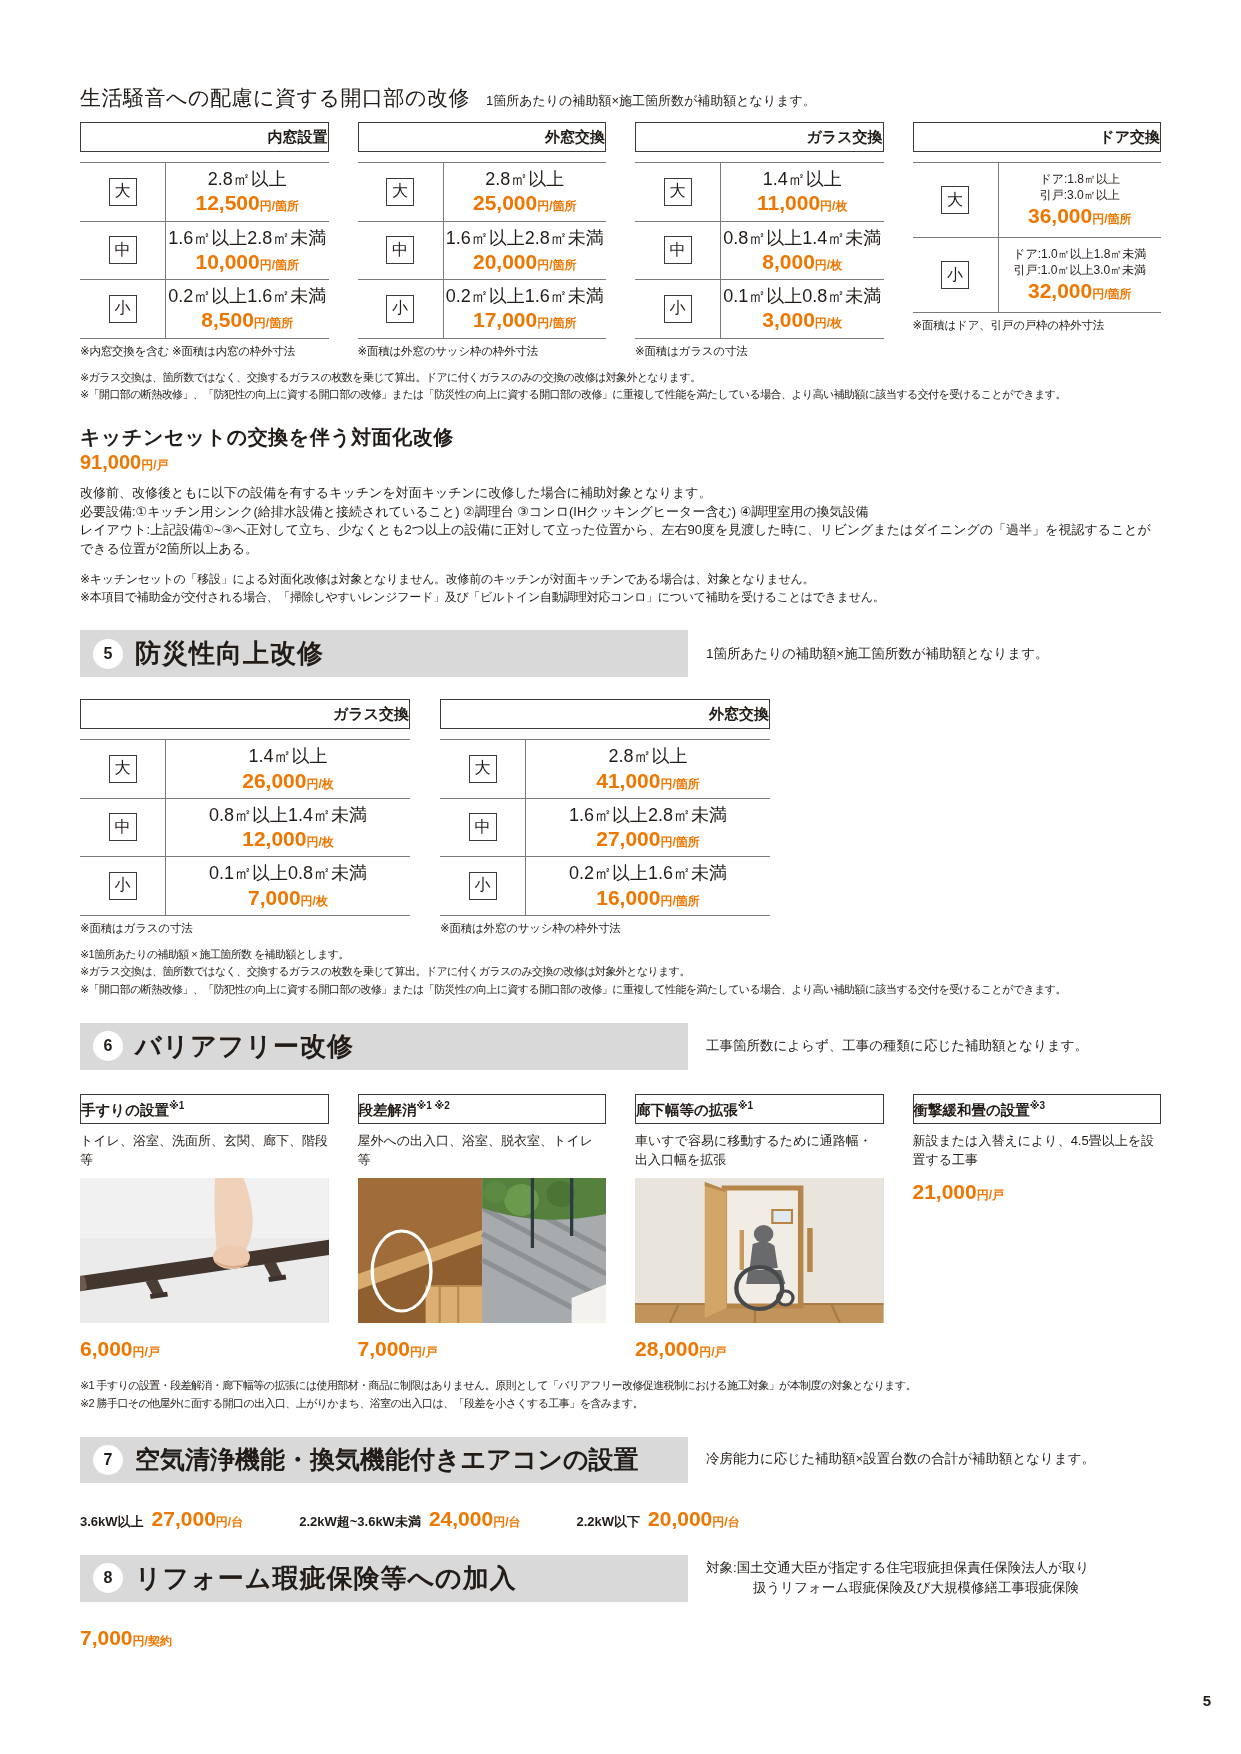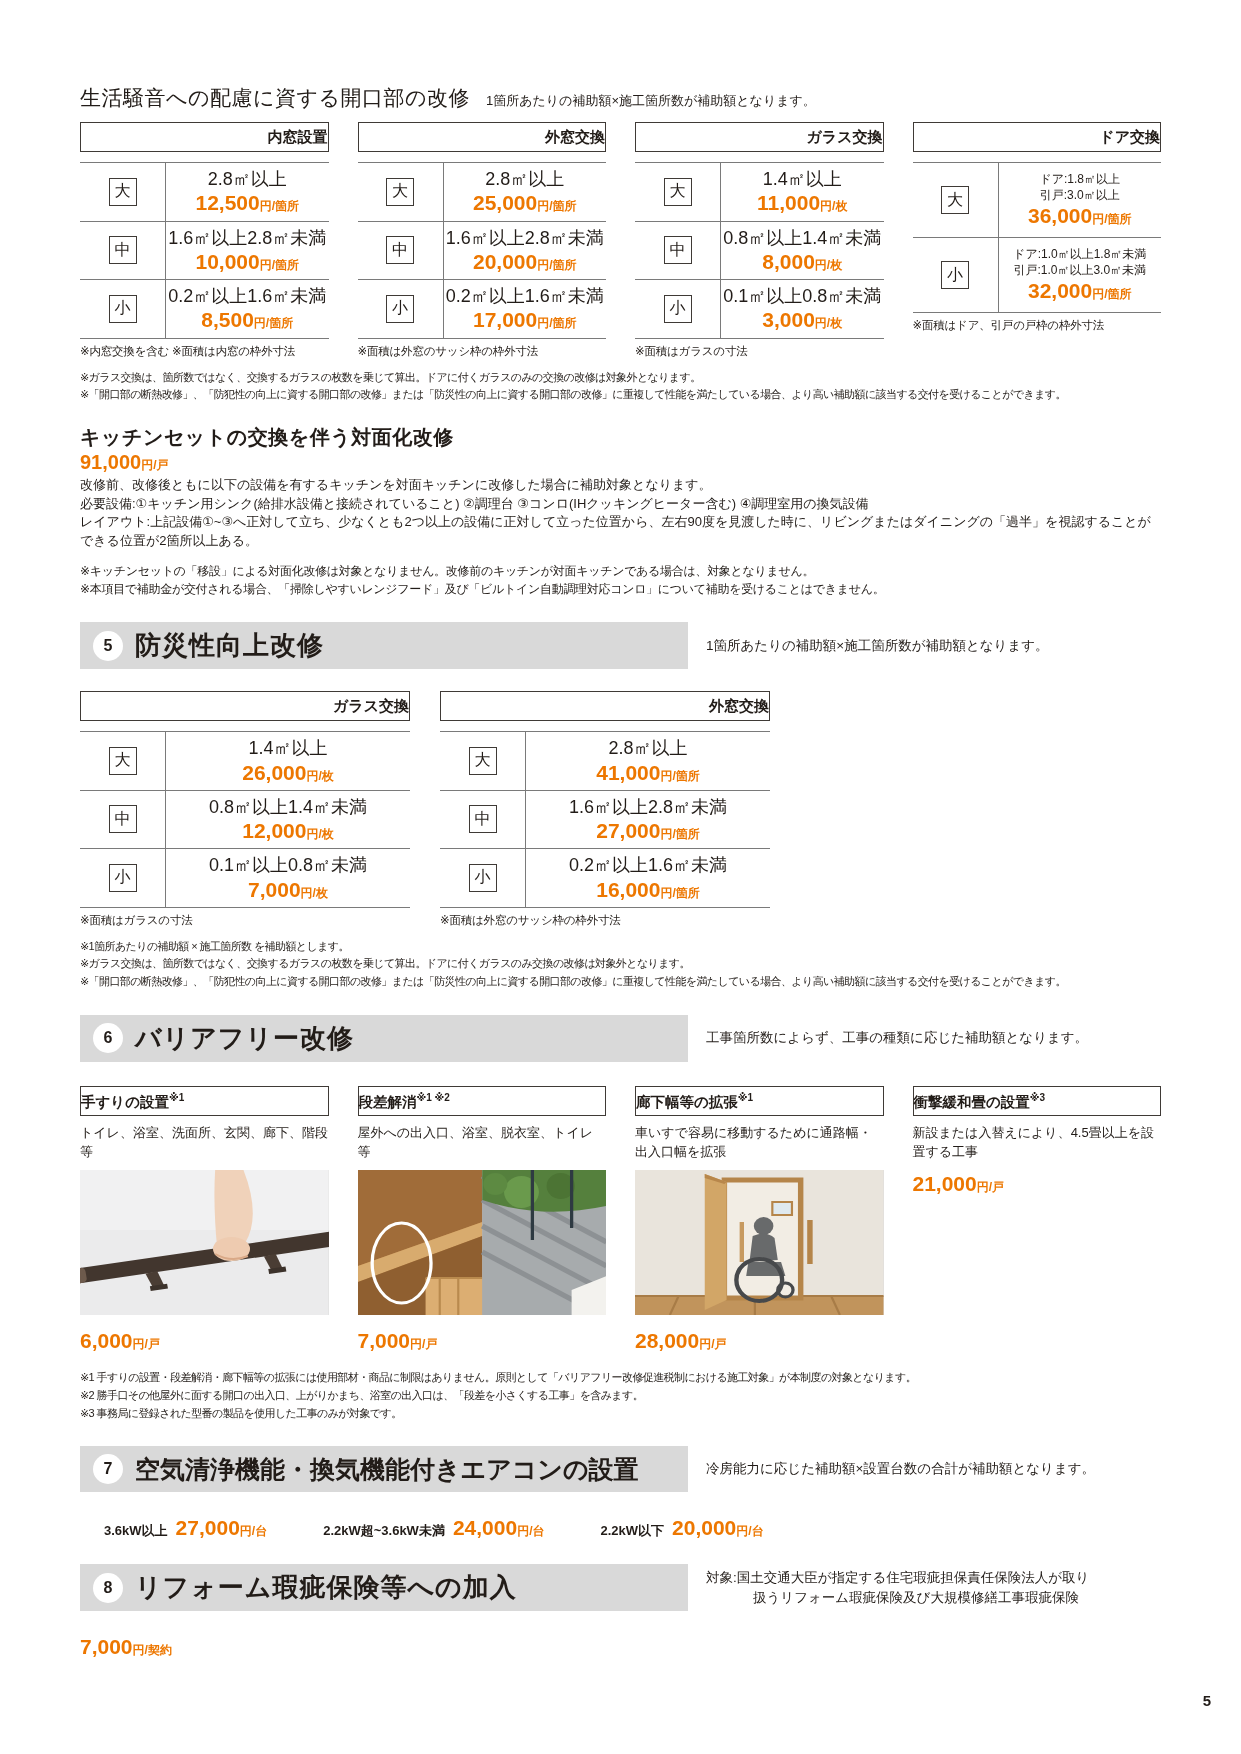--- a/index.html
+++ b/index.html
@@ -34,21 +34,21 @@
   .price-unit { color:var(--orange); font-weight:bold; font-size:12px; }
   .t-fn { font-size:11.5px; letter-spacing:-.2px; margin-top:5px; }
 
   .fn-block { margin-top:10px; font-size:11px; letter-spacing:-.6px; line-height:1.6; }
 
   
   .kitchen { margin-top:20px; }
   .k-title { font-size:20px; font-weight:bold; letter-spacing:.5px; }
   .k-price { margin-top:0; }
   .k-price .price-num { font-size:20px; }
-  .k-body { margin-top:2px; font-size:13px; line-height:1.45; }
+  .k-body { margin-top:10px; font-size:13px; line-height:1.45; }
   .k-fns { margin-top:11px; font-size:12px; letter-spacing:-.3px; line-height:1.5; }
 
   
   .sec-row { display:flex; align-items:center; margin-top:24px; }
   .sec-band { width:608px; min-height:46px; background:#d9d9d9; display:flex; align-items:center; padding:6px 0 6px 13px; }
   .sec-num { width:30px; height:30px; border-radius:50%; background:#fff; display:flex; align-items:center; justify-content:center; font-size:16px; font-weight:bold; flex:0 0 30px; }
   .sec-title { font-size:26px; font-weight:bold; margin-left:12px; letter-spacing:1px; white-space:nowrap; }
   .sec-title.small { font-size:25px; letter-spacing:0; }
   .sec-note { margin-left:18px; font-size:13.5px; line-height:1.5; }
 
@@ -58,21 +58,21 @@
   .bf-hd { border:1px solid var(--frame); font-weight:bold; font-size:14.5px; text-align:left; padding:5px 0 4px; }
   .bf-sup { font-size:10px; vertical-align:super; }
   .bf-desc { margin-top:8px; font-size:13px; line-height:1.45; min-height:40px; }
   .bf-img { margin-top:6px; height:145px; overflow:hidden; background:#ddd; }
   .bf-img svg { display:block; width:100%; height:100%; }
   .bf-price { margin-top:14px; }
   .bf-price.inline { margin-top:8px; }
   .fn-block.bf { margin-top:16px; }
 
   
-  .ac-prices { display:flex; gap:56px; margin-top:24px; align-items:baseline;margin-left:24px; }
+  .ac-prices { display:flex; gap:56px; margin-top:24px; align-items:baseline; }
   .ac-item { display:flex; align-items:baseline; gap:8px; }
   .ac-label { font-size:13px; font-weight:bold; }
 
   .s8-price { margin-top:24px; }
   .s8-line2 { padding-left:47px; }
 
   .page-num { position:absolute; top:1692px; right:30px; font-size:15px; font-weight:bold; }
 </style>
 </head>
 <body>
@@ -413,21 +413,20 @@
       <div class="bf-hd"><span>衝撃緩和畳の設置</span><span class="bf-sup">※3</span></div>
       <div class="bf-desc">新設または入替えにより、4.5畳以上を設置する工事</div>
       <div class="bf-price inline"><span class="price-num">21,000</span><span class="price-unit">円/戸</span></div>
     </div>
 
   </div>
 
   <div class="fn-block bf">
     <div>※1 手すりの設置・段差解消・廊下幅等の拡張には使用部材・商品に制限はありません。原則として「バリアフリー改修促進税制における施工対象」が本制度の対象となります。</div>
     <div>※2 勝手口その他屋外に面する開口の出入口、上がりかまち、浴室の出入口は、「段差を小さくする工事」を含みます。</div>
-    <div>※3 事務局に登録された型番の製品を使用した工事のみが対象です。</div>
   </div>
 
   <div class="sec-row">
     <div class="sec-band">
       <div class="sec-num">7</div>
       <div class="sec-title small">空気清浄機能・換気機能付きエアコンの設置</div>
     </div>
     <div class="sec-note">冷房能力に応じた補助額×設置台数の合計が補助額となります。</div>
   </div>
 

